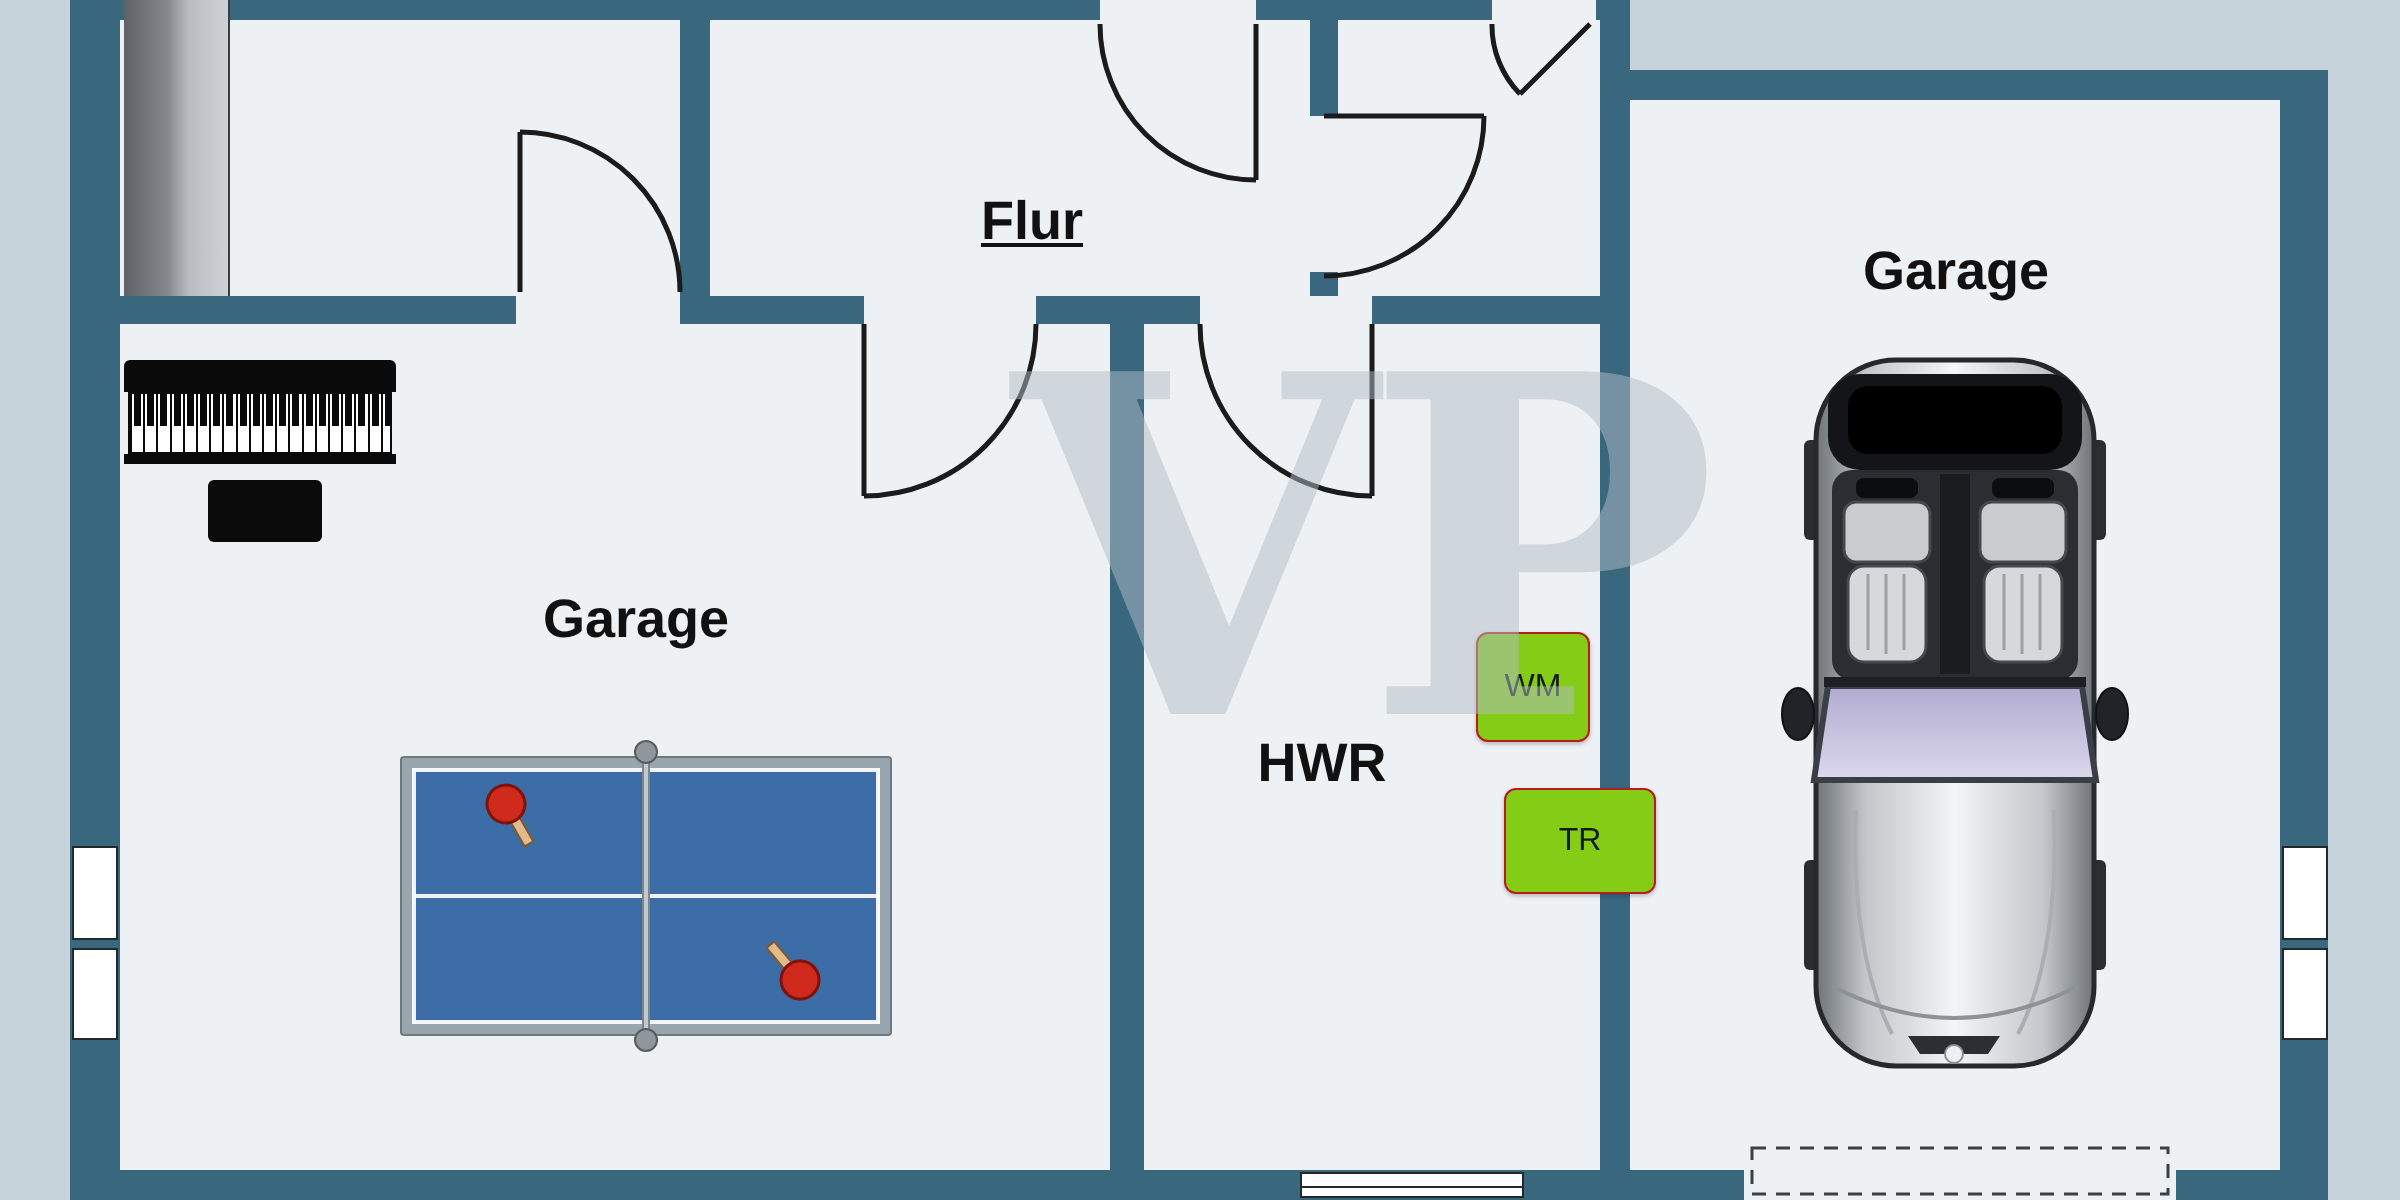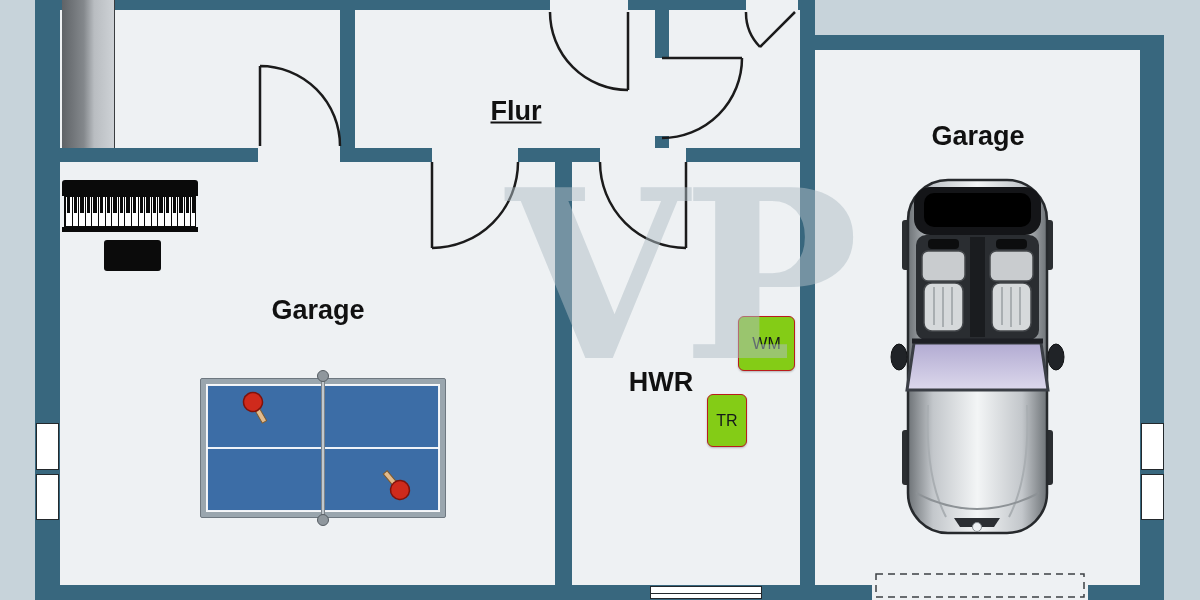--- a/index.html
+++ b/index.html
@@ -96,21 +96,21 @@
     <div class="tt-border"></div>
     <div class="tt-centerline"></div>
     <div class="tt-net"></div>
     <div class="tt-post" style="top:-9px;"></div>
     <div class="tt-post" style="bottom:-9px;"></div>
   </div>
 
   <div class="appliance" style="left:738px;top:316px;width:57px;height:55px;">
     <span>WM</span>
   </div>
-  <div class="appliance" style="left:707px;top:394px;width:40px;height:53px;">
+  <div class="appliance" style="left:752px;top:394px;width:76px;height:53px;">
     <span>TR</span>
   </div>
 
   <svg class="car-svg" style="left:890px;top:175px;" width="175" height="365" viewBox="0 0 175 365">
     <defs>
       <linearGradient id="bodyGrad" x1="0" y1="0" x2="1" y2="0">
         <stop offset="0" stop-color="#6e7377"></stop>
           <stop offset="0.18" stop-color="#c3c7cb"></stop>
         <stop offset="0.5" stop-color="#f3f5f6"></stop>
           <stop offset="0.82" stop-color="#c3c7cb"></stop>

